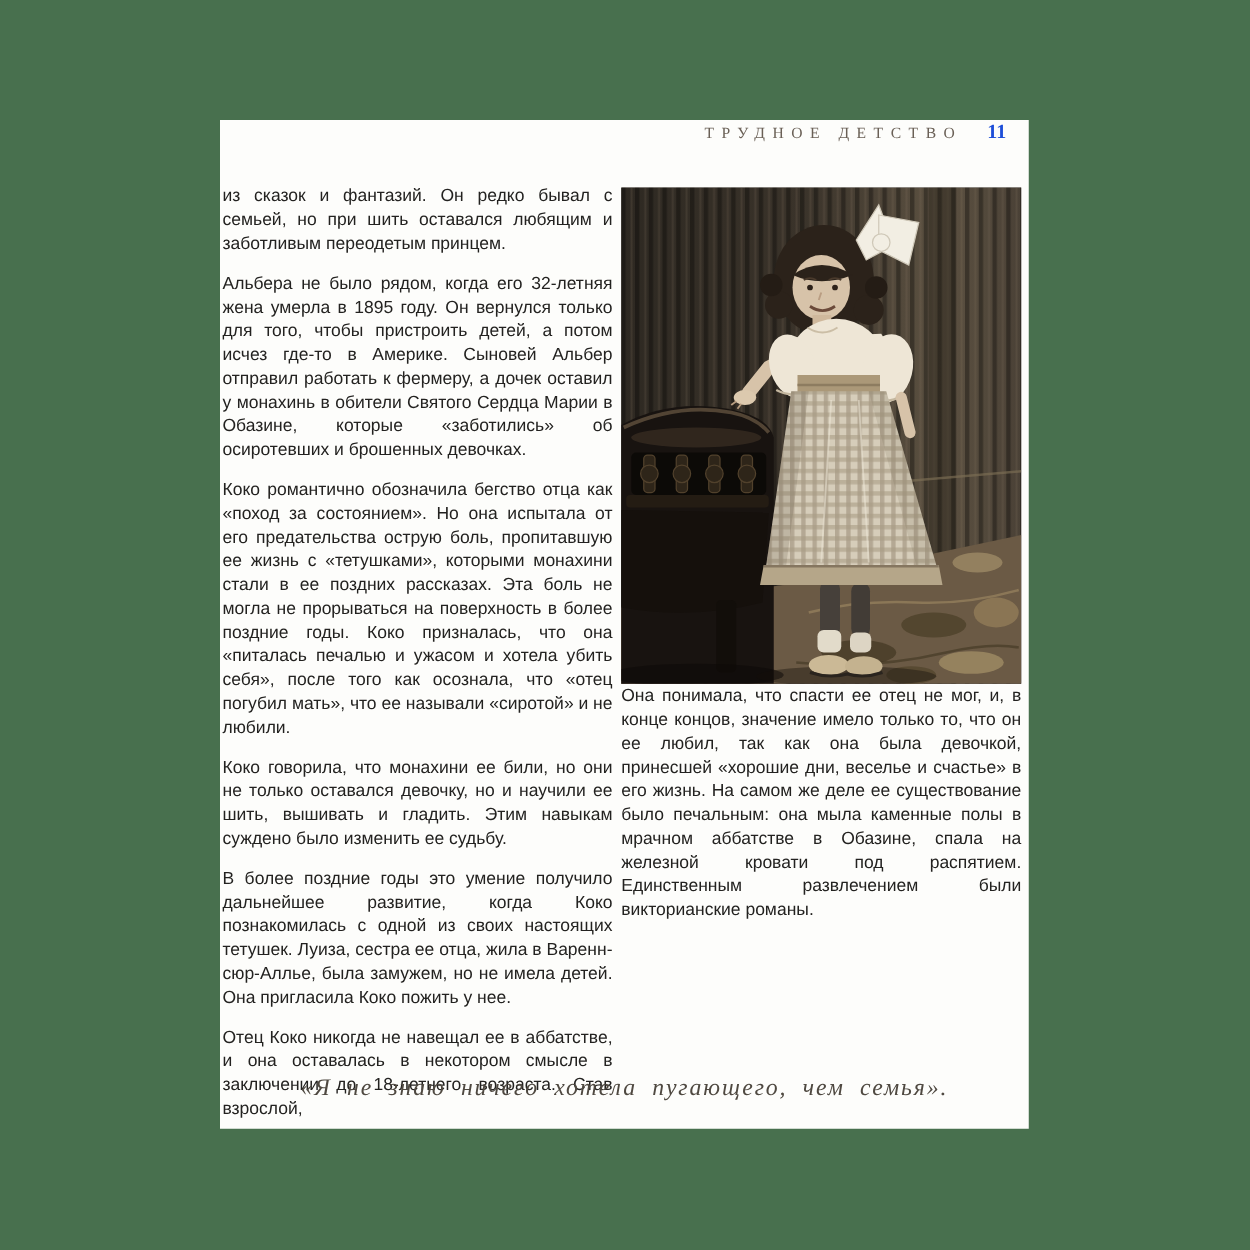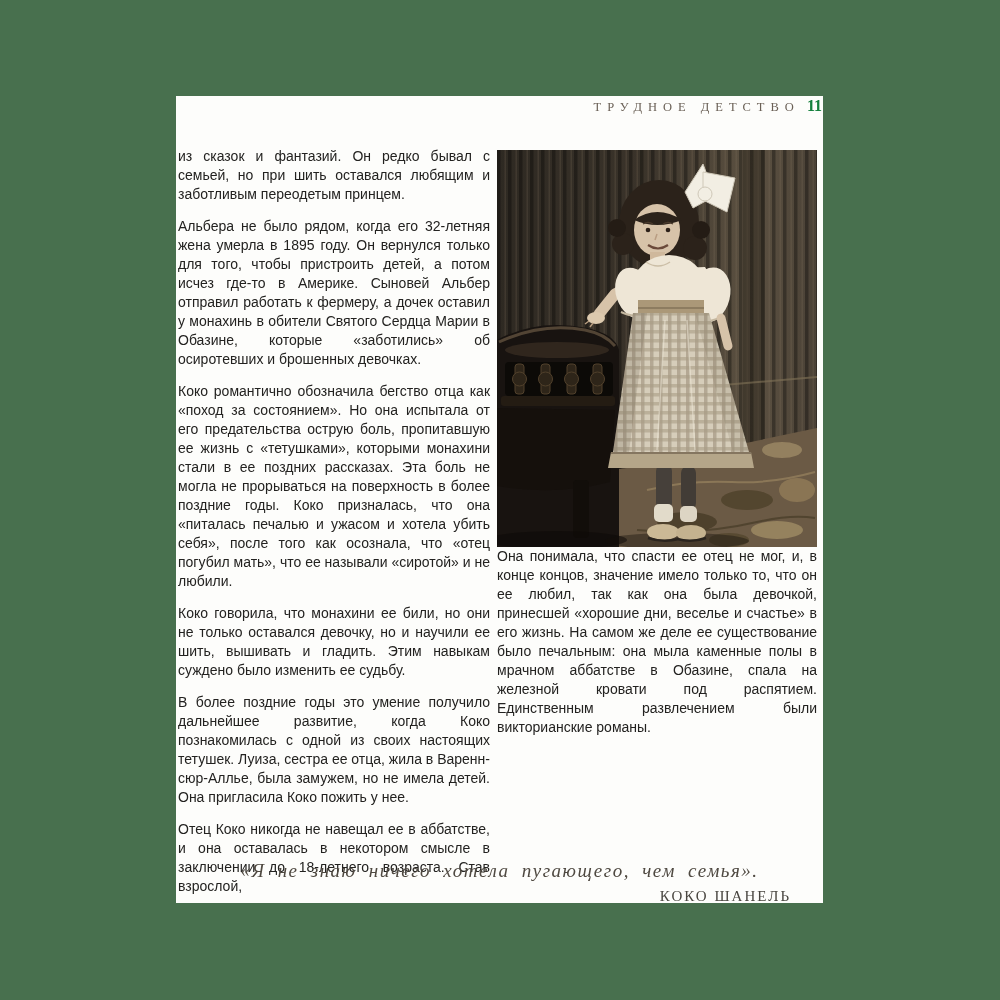--- a/index.html
+++ b/index.html
@@ -8,30 +8,30 @@
     background:#48704e;
     font-family:"Liberation Sans",sans-serif;
     overflow:hidden;
   }
   .page{
     position:absolute;left:176px;top:96px;width:647px;height:807px;
     background:#fdfdfb;color:#232220;
   }
   
   .running-head{
-    position:absolute;top:1px;right:1px;
+    position:absolute;top:1px;right:18px;
     display:flex;align-items:baseline;white-space:nowrap;
   }
   .running-head .section{
     font-family:"Liberation Serif",serif;
     font-size:12.5px;letter-spacing:6px;color:#6a6056;
   }
   .running-head .pagenum{
     font-family:"Liberation Serif",serif;
-    font-size:16px;font-weight:600;color:#15803d;margin-left:7px;
+    font-size:16px;font-weight:600;color:#1d4ed8;margin-left:20px;
   }
   
   .col{position:absolute;text-align:justify;}
   .col p{
     margin:0 0 13px 0;
     font-size:14px;line-height:19px;color:#232220;
   }
   .col-left{left:2px;top:51px;width:312px;}
   .col-right{left:321px;top:54px;width:320px;}
   
@@ -199,16 +199,15 @@
         <path d="M114,303 L254,303" stroke="#857660" stroke-width="2"></path>
       </g>
     </svg>
 
 
     <p>Она понимала, что спасти ее отец не мог, и, в конце концов, значение имело только то, что он ее любил, так как она была девочкой, принесшей «хорошие дни, веселье и счастье» в его жизнь. На самом же деле ее существование было печальным: она мыла каменные полы в мрачном аббатстве в Обазине, спала на железной кровати под распятием. Единственным развлечением были викторианские романы.</p>
   </div>
 
   <div class="quote-block">
     <p class="quote-text">«Я не знаю ничего хотела пугающего, чем семья».</p>
-    <div class="quote-attribution">КОКО ШАНЕЛЬ</div>
   </div>
 
 </div>
 
 </body></html>

